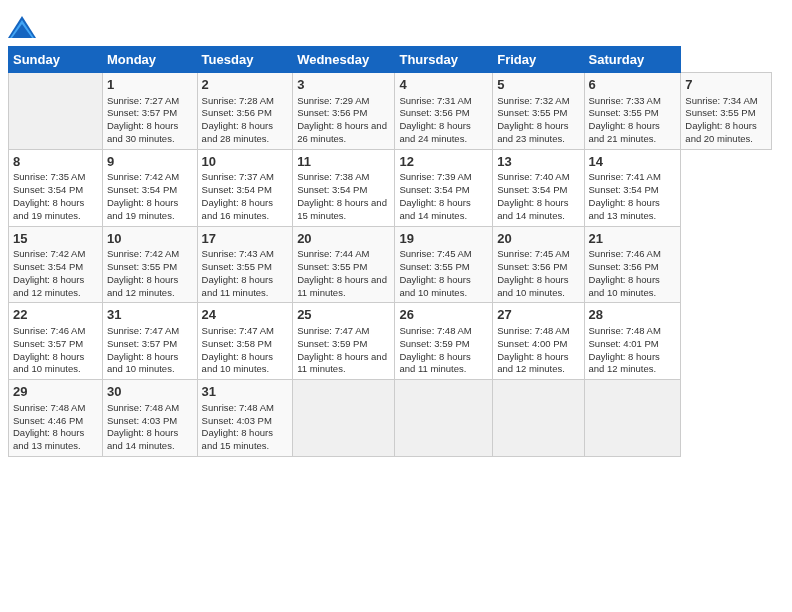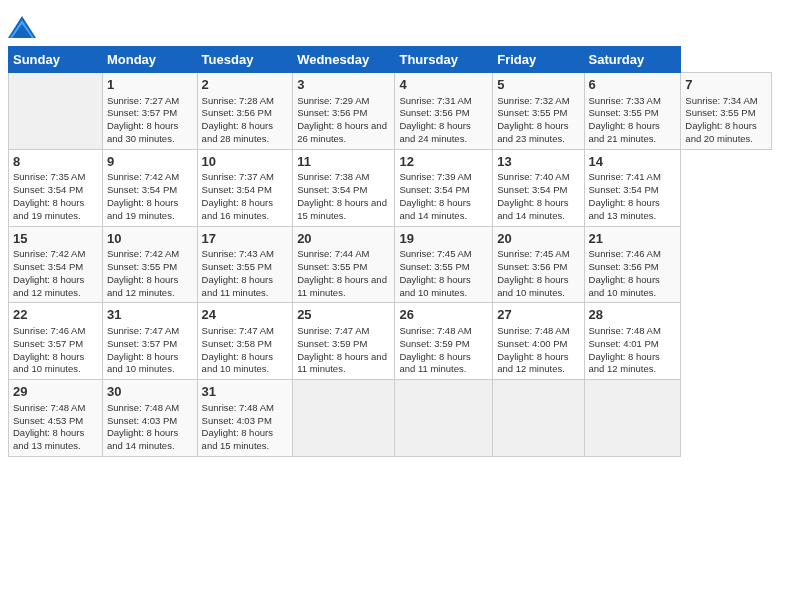--- a/index.html
+++ b/index.html
@@ -159,21 +159,21 @@
         <tr>
           <td><span class="day-num">22</span><span>Sunrise: 7:46 AM</span><br><span>Sunset: 3:57 PM</span><br><span>Daylight: 8 hours and 10 minutes.</span></td>
           <td><span class="day-num">31</span><span>Sunrise: 7:47 AM</span><br><span>Sunset: 3:57 PM</span><br><span>Daylight: 8 hours and 10 minutes.</span></td>
           <td><span class="day-num">24</span><span>Sunrise: 7:47 AM</span><br><span>Sunset: 3:58 PM</span><br><span>Daylight: 8 hours and 10 minutes.</span></td>
           <td><span class="day-num">25</span><span>Sunrise: 7:47 AM</span><br><span>Sunset: 3:59 PM</span><br><span>Daylight: 8 hours and 11 minutes.</span></td>
           <td><span class="day-num">26</span><span>Sunrise: 7:48 AM</span><br><span>Sunset: 3:59 PM</span><br><span>Daylight: 8 hours and 11 minutes.</span></td>
           <td><span class="day-num">27</span><span>Sunrise: 7:48 AM</span><br><span>Sunset: 4:00 PM</span><br><span>Daylight: 8 hours and 12 minutes.</span></td>
           <td><span class="day-num">28</span><span>Sunrise: 7:48 AM</span><br><span>Sunset: 4:01 PM</span><br><span>Daylight: 8 hours and 12 minutes.</span></td>
         </tr>
         <tr>
-          <td><span class="day-num">29</span><span>Sunrise: 7:48 AM</span><br><span>Sunset: 4:53 PM</span><br><span>Daylight: 8 hours and 13 minutes.</span></td>
+          <td><span class="day-num">29</span><span>Sunrise: 7:48 AM</span><br><span>Sunset: 4:46 PM</span><br><span>Daylight: 8 hours and 13 minutes.</span></td>
           <td><span class="day-num">30</span><span>Sunrise: 7:48 AM</span><br><span>Sunset: 4:03 PM</span><br><span>Daylight: 8 hours and 14 minutes.</span></td>
           <td><span class="day-num">31</span><span>Sunrise: 7:48 AM</span><br><span>Sunset: 4:03 PM</span><br><span>Daylight: 8 hours and 15 minutes.</span></td>
           <td class="empty-cell"></td>
           <td class="empty-cell"></td>
           <td class="empty-cell"></td>
           <td class="empty-cell"></td>
         </tr>
       </tbody>
   </table>
 </div>

